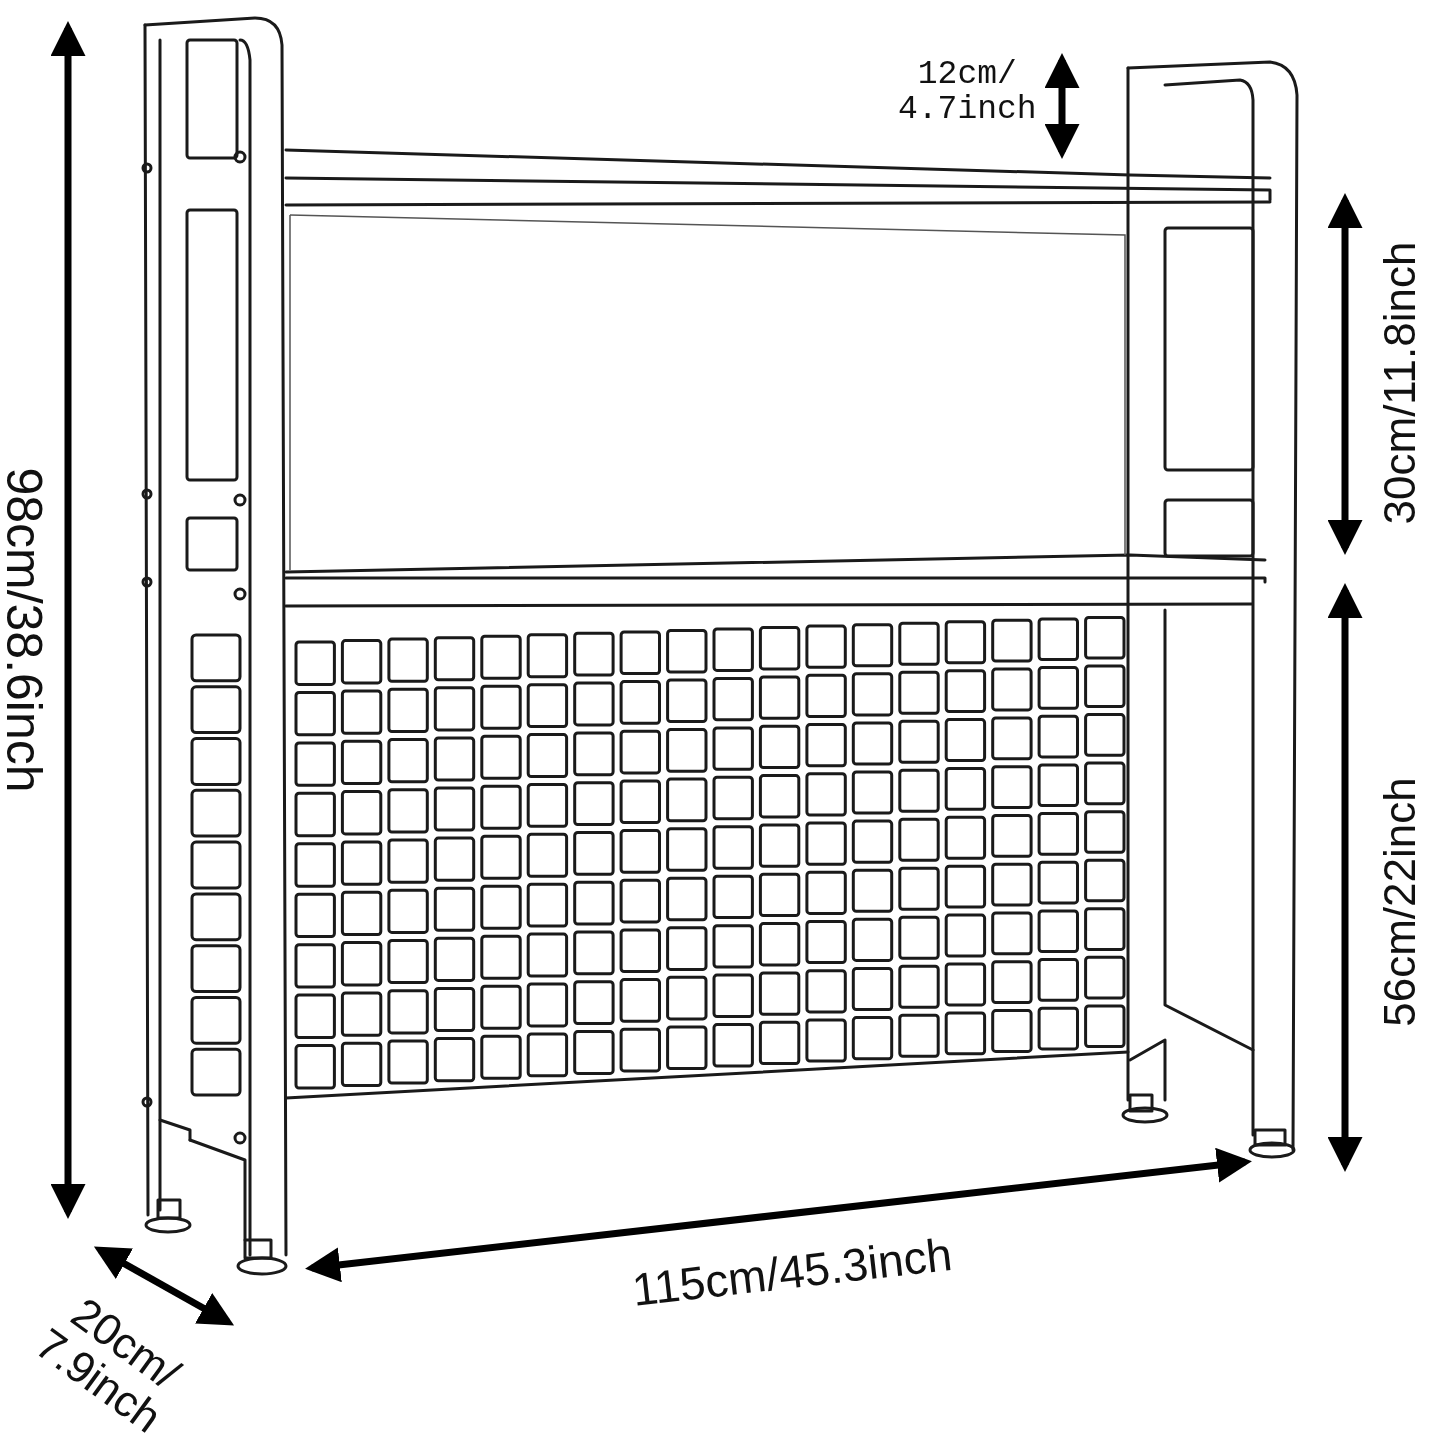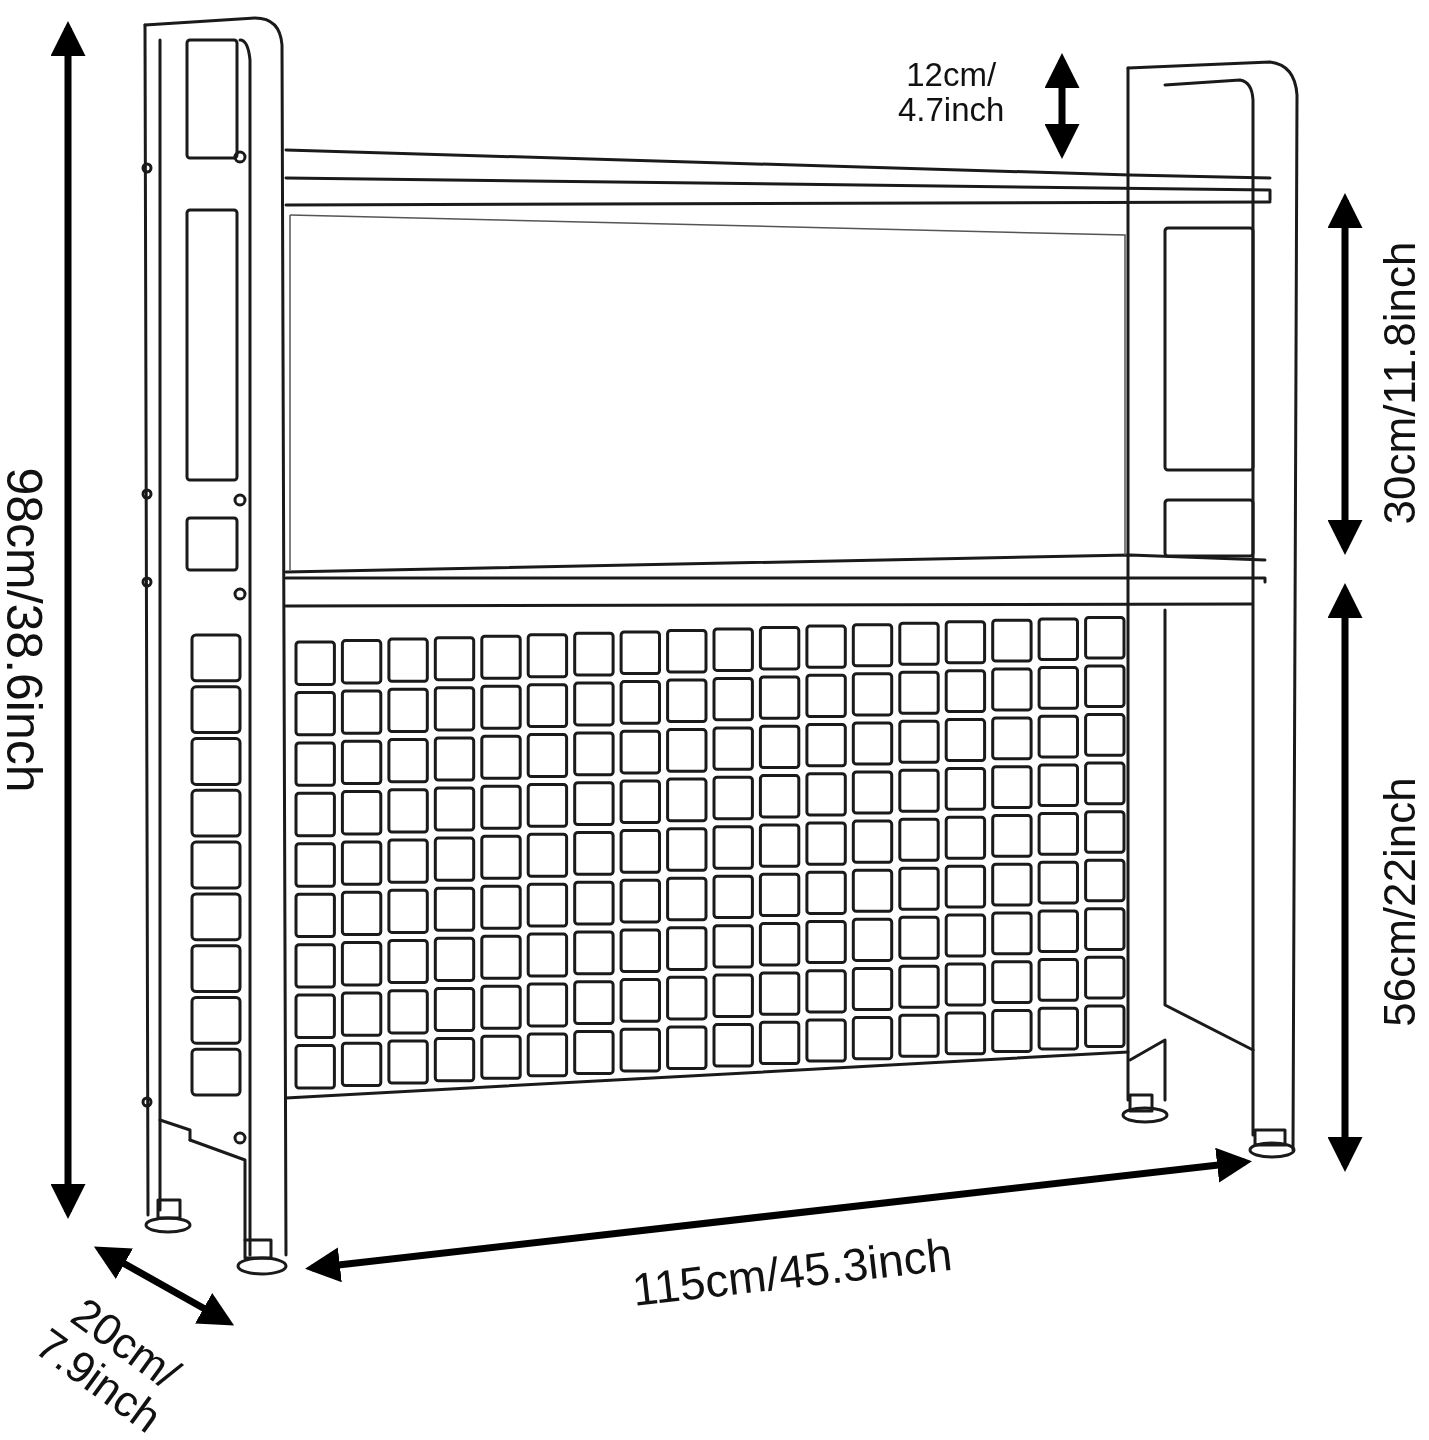--- a/index.html
+++ b/index.html
@@ -258,21 +258,21 @@
       <line class="dim" x1="68" y1="28" x2="68" y2="1212" marker-start="url(#ah)" marker-end="url(#ah)"></line>
       <line class="dim" x1="1062" y1="60" x2="1062" y2="152" marker-start="url(#ah)" marker-end="url(#ah)"></line>
       <line class="dim" x1="1345" y1="200" x2="1345" y2="548" marker-start="url(#ah)" marker-end="url(#ah)"></line>
       <line class="dim" x1="1345" y1="590" x2="1345" y2="1165" marker-start="url(#ah)" marker-end="url(#ah)"></line>
       <line class="dim" x1="312" y1="1268" x2="1245" y2="1162" marker-start="url(#ah)" marker-end="url(#ah)"></line>
       <line class="dim" x1="100" y1="1250" x2="228" y2="1322" marker-start="url(#ah)" marker-end="url(#ah)"></line>
     </g>
   </svg>
 
   
-  <div class="lbl" style="left:898px; top:58px; font-size:33px; text-align:center;">
+  <div class="lbl" style="left:898px; top:58px; font-size:33px; text-align:center;font-family:Liberation Mono, monospace;">
     <div>12cm/</div>
     <div>4.7inch</div>
   </div>
 
   <div class="lbl" style="left:24px; top:630px; font-size:50px; transform: translate(-50%,-50%) rotate(90deg); transform-origin:center;">98cm/38.6inch</div>
 
   <div class="lbl" style="left:1400px; top:383px; font-size:44px; transform: translate(-50%,-50%) rotate(-90deg); transform-origin:center;">30cm/11.8inch</div>
 
   <div class="lbl" style="left:1400px; top:902px; font-size:44px; transform: translate(-50%,-50%) rotate(-90deg); transform-origin:center;">56cm/22inch</div>
 

